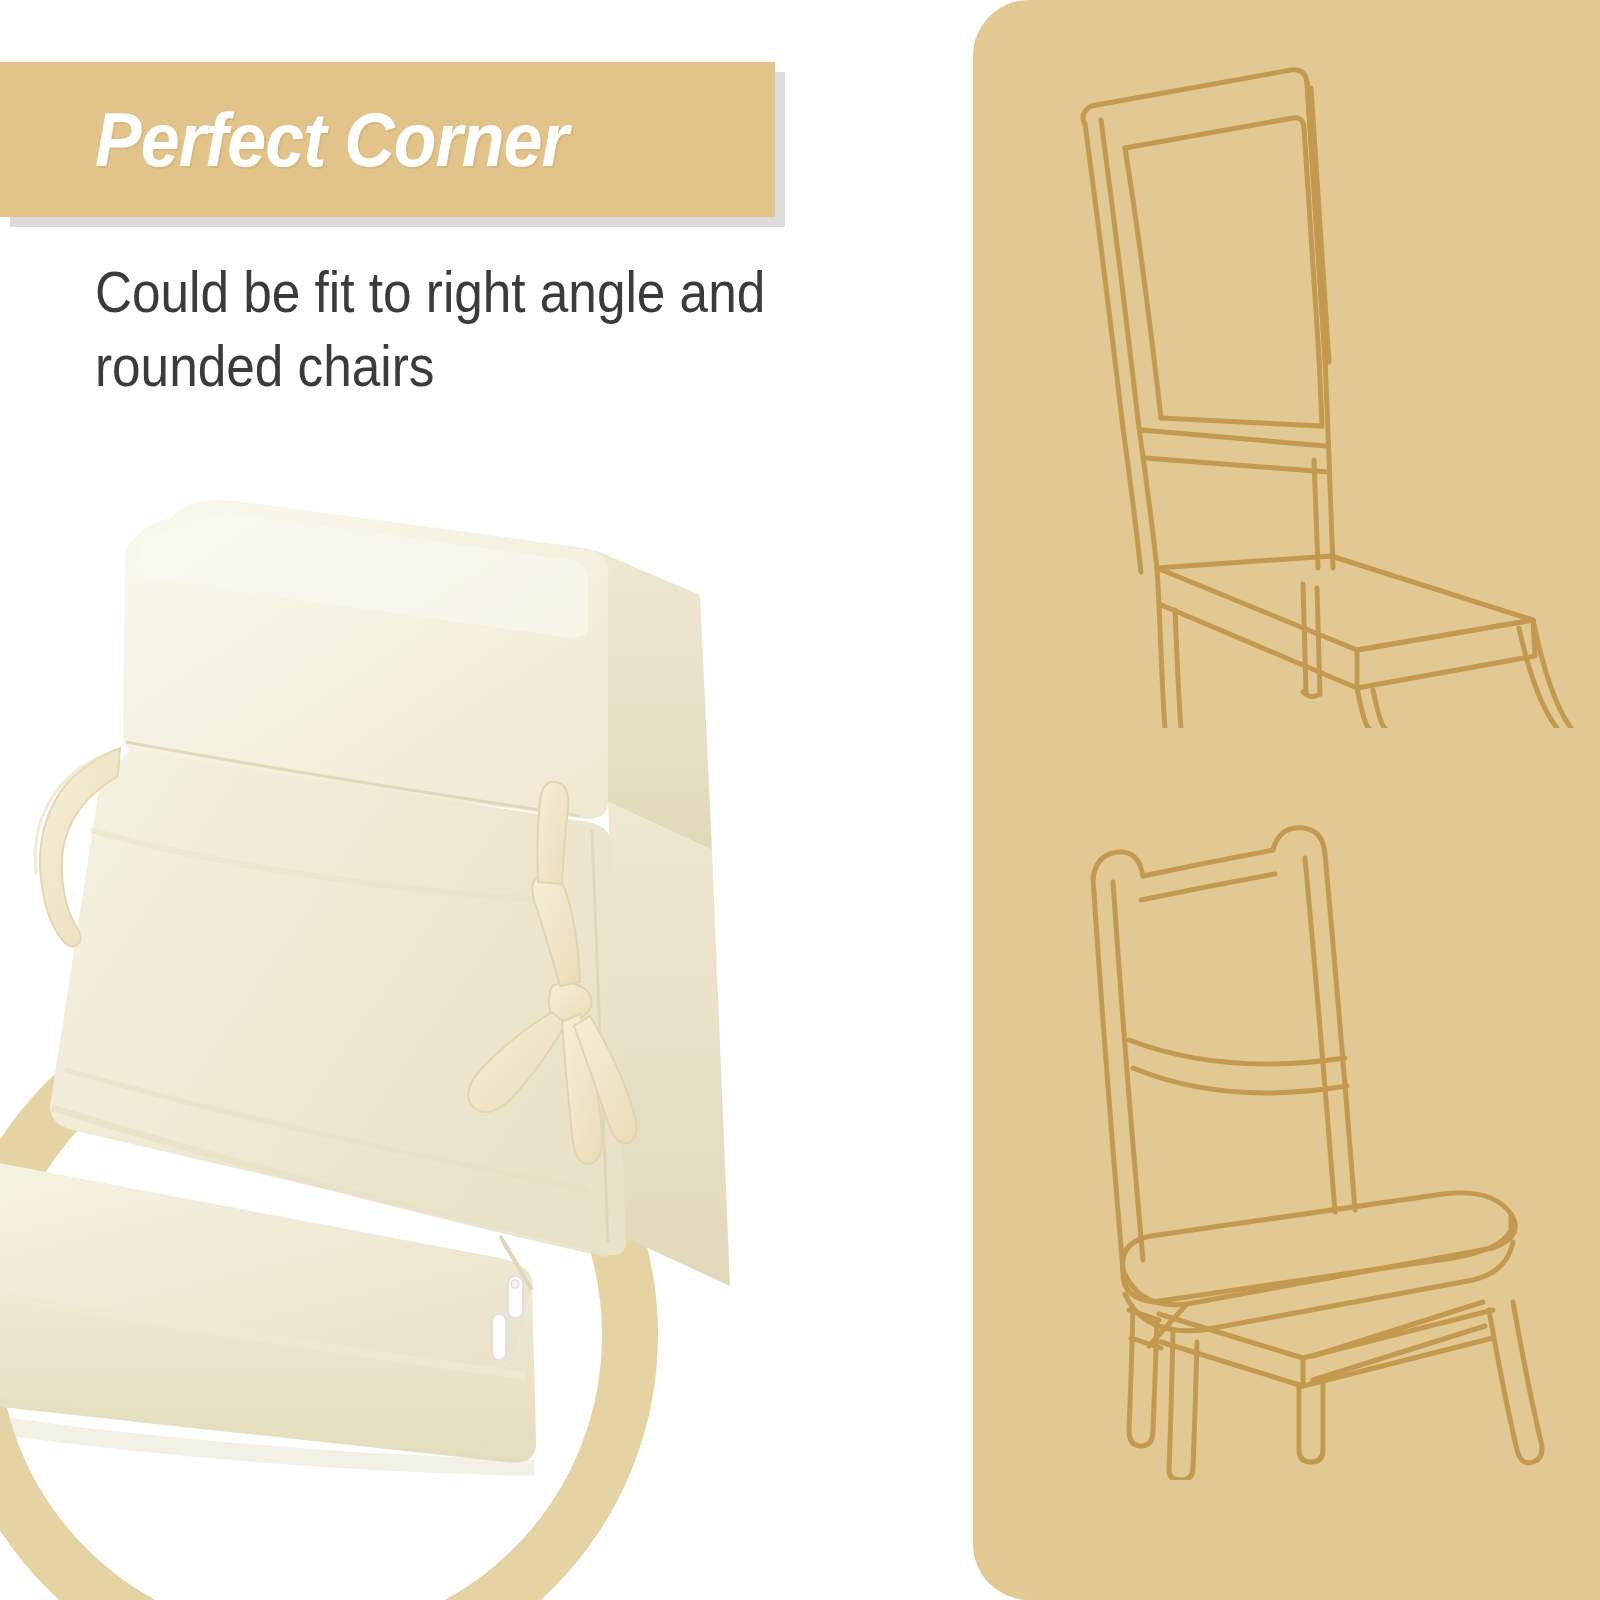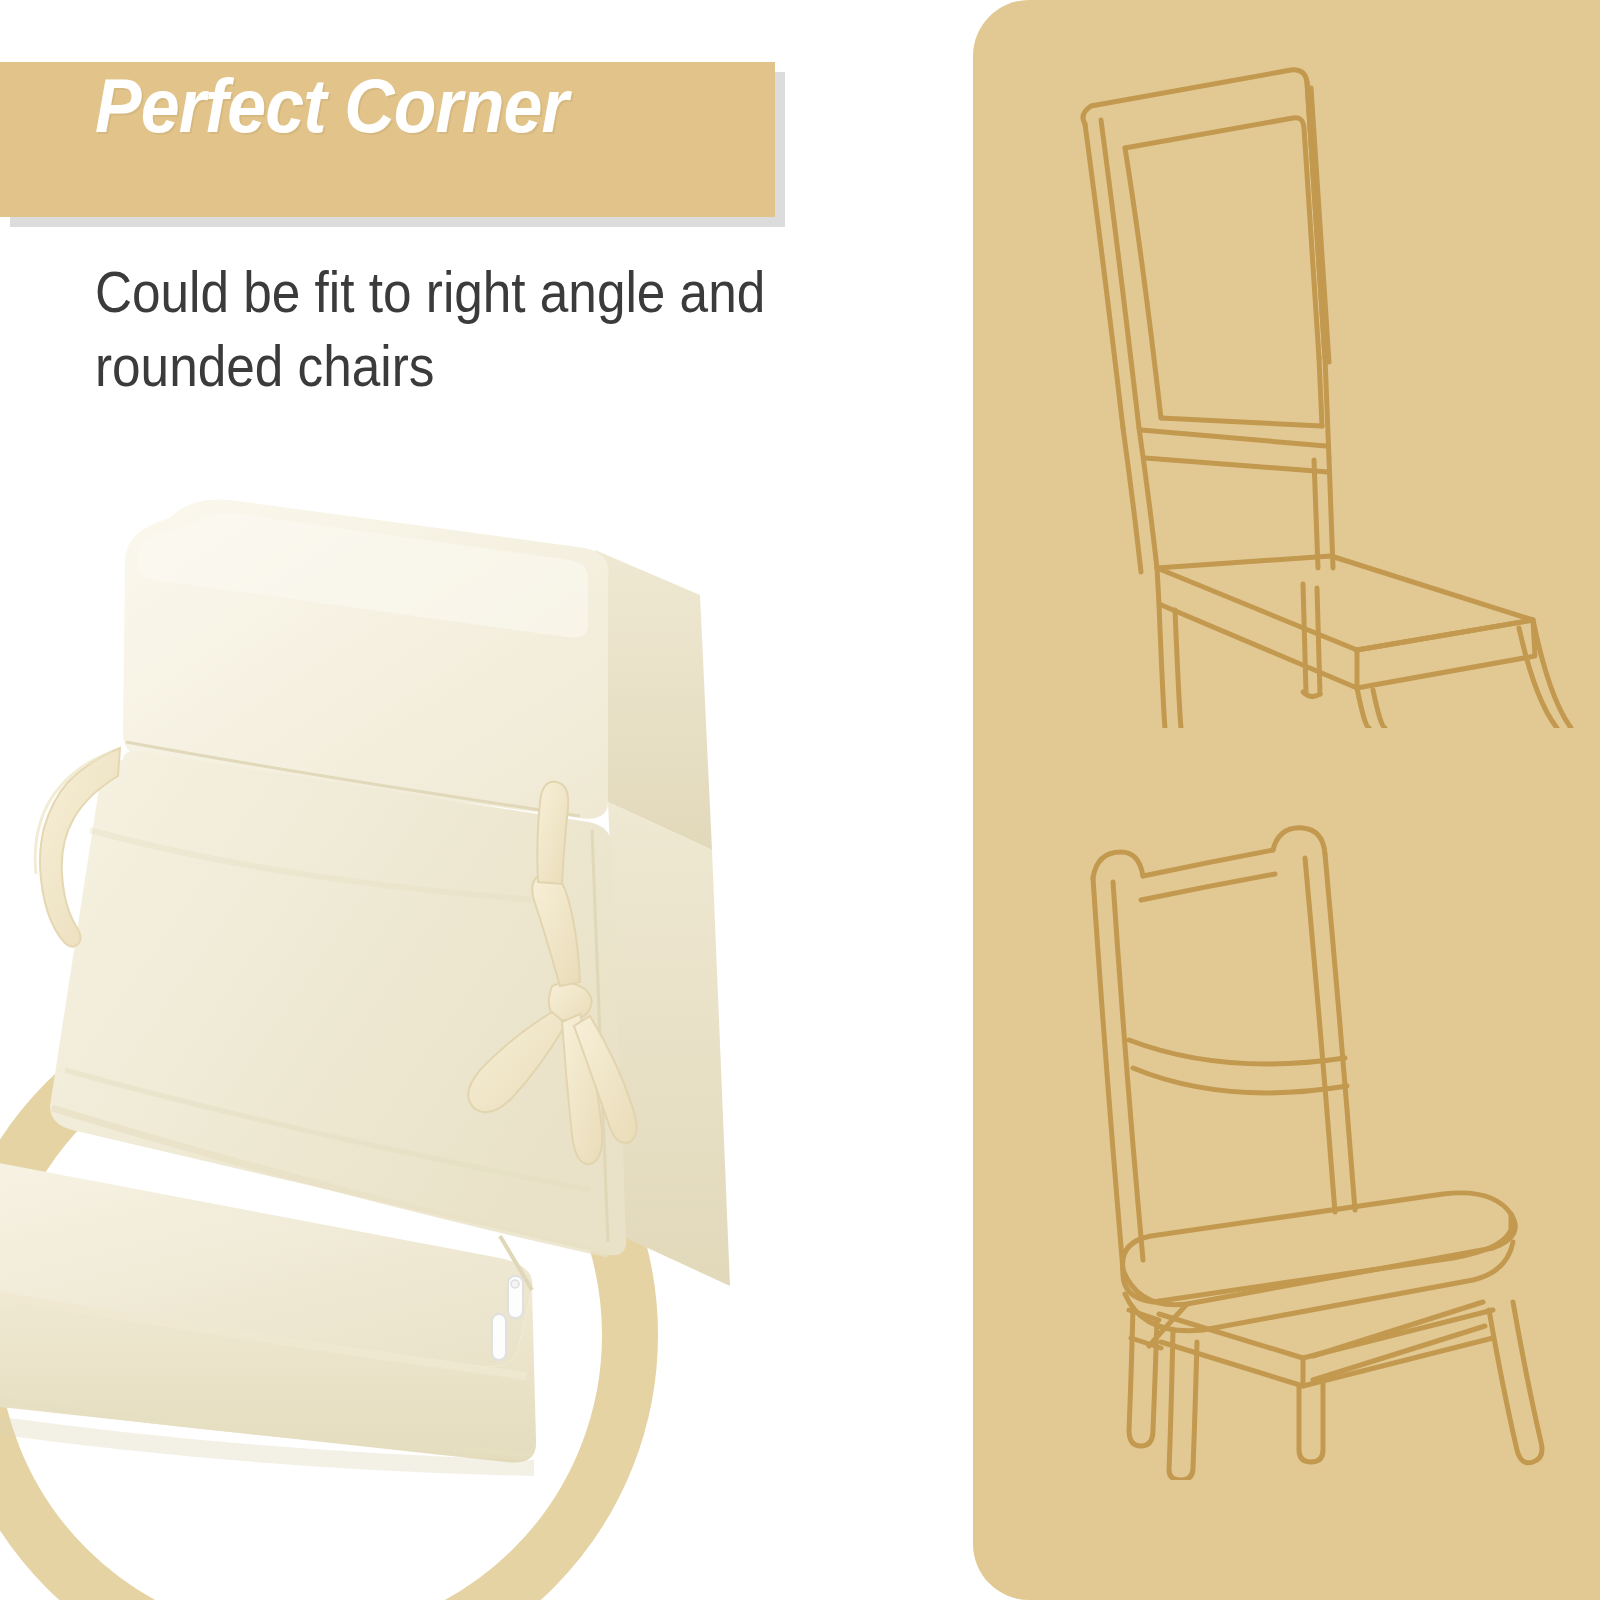--- a/index.html
+++ b/index.html
@@ -13,21 +13,21 @@
   #stage { position:absolute; inset:0; width:1600px; height:1600px; overflow:hidden; }
 
   
   .banner-shadow{
     position:absolute; left:10px; top:72px; width:775px; height:155px;
     background:#dcdcdc;
   }
   .banner{
     position:absolute; left:0; top:62px; width:775px; height:155px;
     background:#e2c48b;
-    display:flex; 
+    display:flex; align-items:center;
   }
   .banner-title{
     margin-left:95px;
     color:#ffffff;
     font-size:76px;
     font-weight:bold;
     font-style:italic;
     letter-spacing:-1px;
     transform:scaleX(.92);
     transform-origin:left center;

